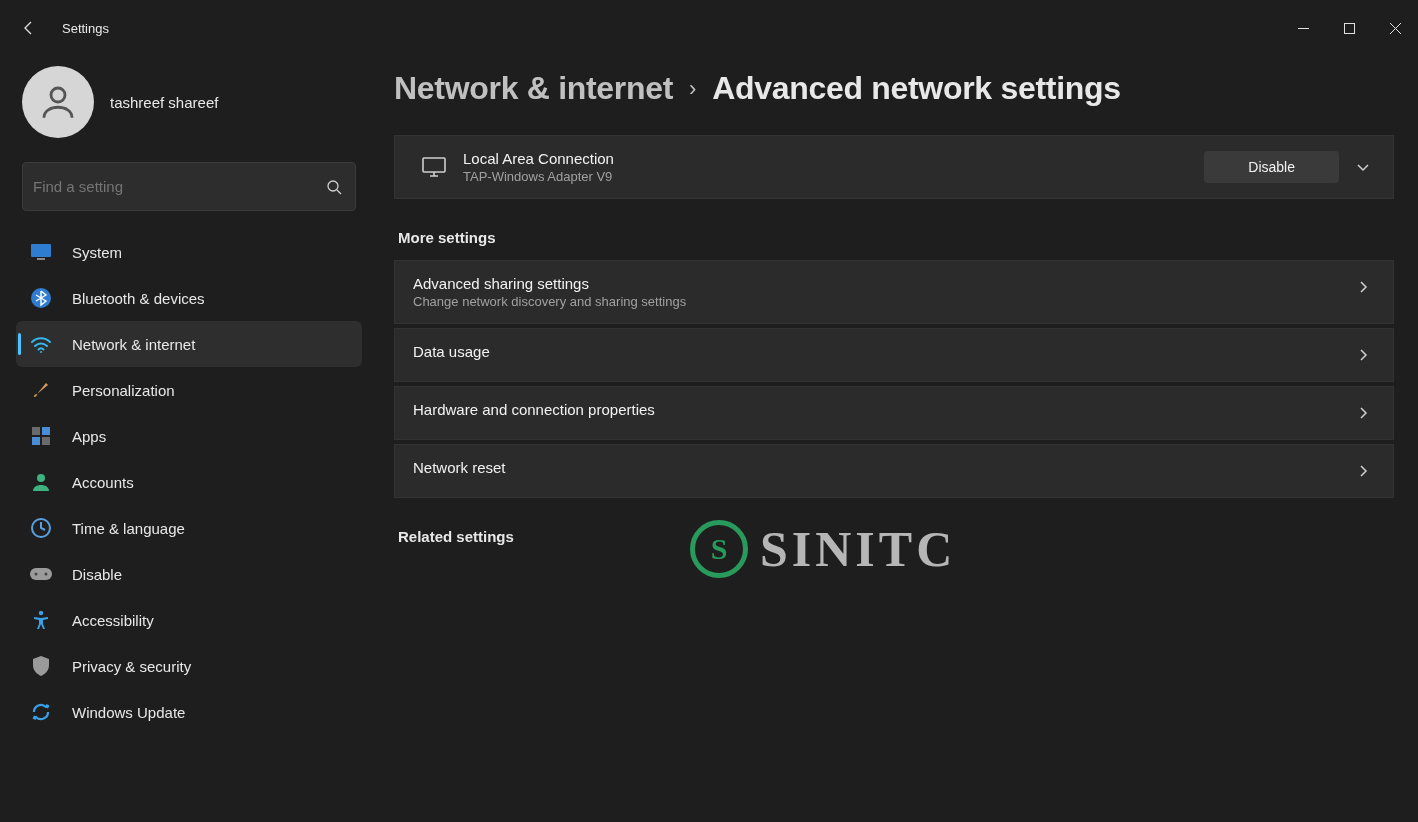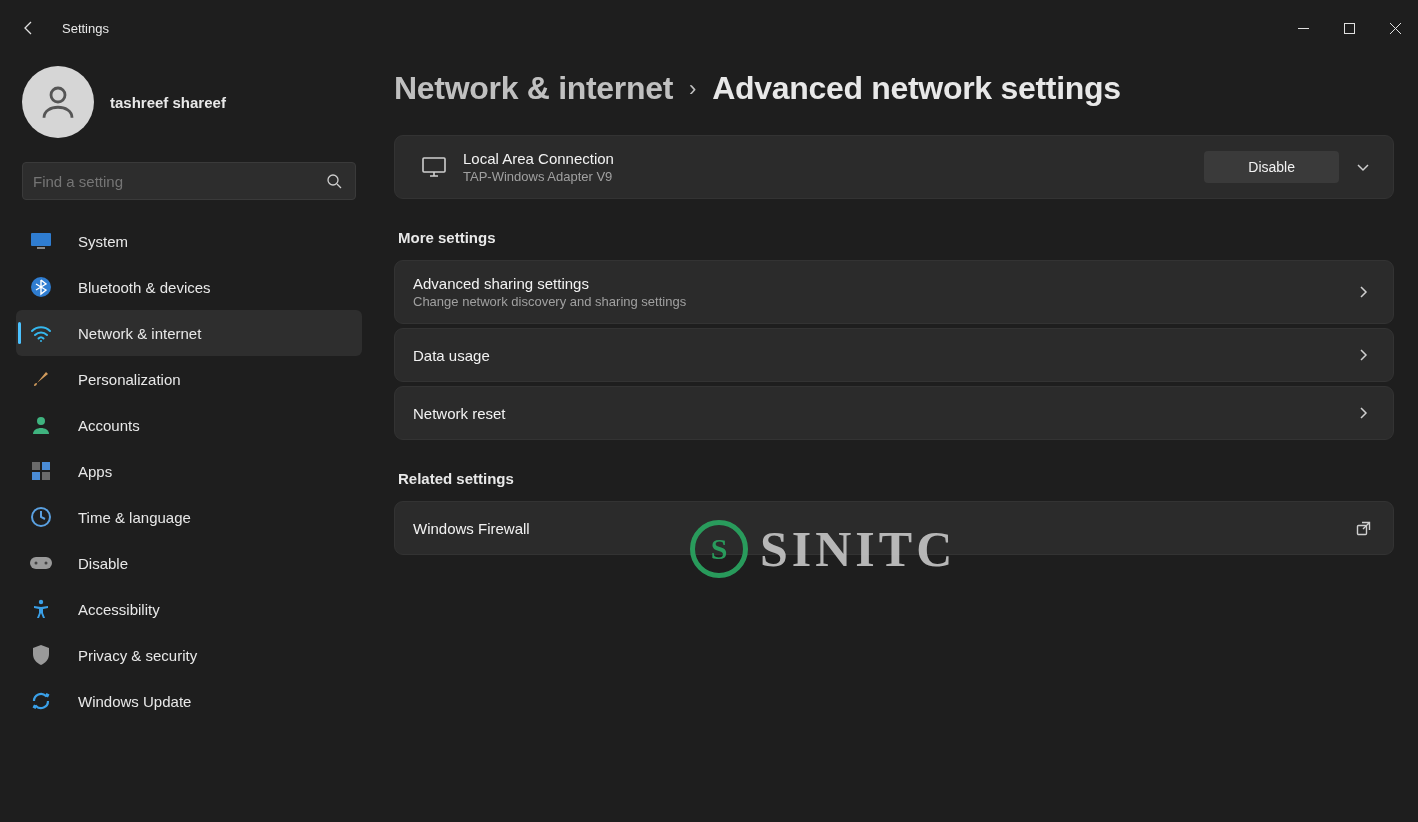--- a/index.html
+++ b/index.html
@@ -13,41 +13,41 @@
 .winctrl .btn { width:46px; height:32px; display:flex; align-items:center; justify-content:center; cursor:pointer; }
 
 
 .body { display:flex; height:782px; }
 .sidebar { width:370px; padding: 20px 8px 0 16px; display:flex; flex-direction:column; }
 .main    { flex:1; padding: 30px 24px 0 24px; min-width:0; }
 
 
 .user { display:flex; align-items:center; gap:16px; padding:6px 6px 20px 6px; }
 .avatar { width:72px; height:72px; border-radius:50%; background:#d6d6d6; display:flex; align-items:center; justify-content:center; }
-.user .name { font-size:15px; font-weight:700; }
-
-
-.search { display:flex; align-items:center; background:#2d2d2d; border:1px solid #3a3a3a; border-radius:4px; height:38px; padding:0 10px; margin:4px 6px 10px 6px; }
+.user .name { font-size:15px; font-weight:400; }
+
+
+.search { display:flex; align-items:center; background:#2d2d2d; border:1px solid #3a3a3a; border-radius:4px; height:49px; padding:0 10px; margin:4px 6px 10px 6px; }
 .search input { flex:1; background:transparent; border:none; outline:none; color:#e8e8e8; font-size:15px; }
 .search .icon { width:22px; display:flex; justify-content:center; }
 
 
 .nav { margin-top:8px; overflow:hidden; }
-.nav-item { display:flex; align-items:center; gap:26px; height:46px; padding:0 12px 0 14px; border-radius:6px; cursor:pointer; font-size:15px; }
+.nav-item { display:flex; align-items:center; gap:20px; height:46px; padding:0 12px 0 14px; border-radius:6px; cursor:pointer; font-size:15px; }
 .nav-item.active { background:#2e2e2e; position:relative; }
 .nav-item.active::before { content:""; position:absolute; left:2px; top:12px; bottom:12px; width:3px; background:#4cc2ff; border-radius:2px; }
 .nav-icon { width:22px; height:22px; display:flex; align-items:center; justify-content:center; flex-shrink:0; }
 
 
 .crumb { display:flex; align-items:center; gap:16px; font-size:32px; font-weight:600; margin-bottom:28px; letter-spacing:-0.3px; }
 .crumb .parent { color:#c0c0c0; cursor:pointer; }
 .crumb .sep { color:#c0c0c0; font-size:22px; font-weight:400; }
 
 
-.card { background:#2b2b2b; border:1px solid #333; border-radius:9px; display:flex; align-items:center; padding:14px 18px; margin-bottom:4px; cursor:pointer; }
+.card { background:#2b2b2b; border:1px solid #333; border-radius:0; display:flex; padding:14px 18px; margin-bottom:4px; cursor:pointer; }
 .card .lead { width:42px; display:flex; align-items:center; justify-content:center; flex-shrink:0; margin-right:8px; }
 .card .txt { flex:1; min-width:0; }
 .card .txt .t1 { font-size:15px; color:#f2f2f2; }
 .card .txt .t2 { font-size:13px; color:#a0a0a0; margin-top:2px; }
 .card .act { display:flex; align-items:center; gap:12px; }
 .btn-disable { background:#3a3a3a; border:none; color:#f2f2f2; font-size:14px; padding:8px 44px; border-radius:4px; cursor:pointer; }
 .chev { width:24px; height:24px; display:flex; align-items:center; justify-content:center; }
 
 .section-h { font-size:15px; font-weight:700; margin:30px 0 14px 4px; }
 
@@ -144,41 +144,41 @@
       <div class="nav-item">
         <span class="nav-icon">
             <svg width="20" height="20" viewBox="0 0 20 20">
               <path d="M3 17c0-2 1-3 3-3l9-11 2 2-11 9c0 2-1 3-3 3z" fill="#d19b5c"></path>
             </svg>
           </span>
         <span>Personalization</span>
       </div>
       <div class="nav-item">
         <span class="nav-icon">
-            <svg width="20" height="20" viewBox="0 0 20 20">
-              <circle cx="10" cy="6" r="4" fill="#3fb37f"></circle>
-              <path d="M2 19c0-4 4-6 8-6s8 2 8 6" fill="#3fb37f"></path>
-            </svg>
-          </span>
-        <span>Accounts</span>
-      </div>
-      <div class="nav-item">
-        <span class="nav-icon">
             <svg width="18" height="18">
               <rect x="0" y="0" width="8" height="8" fill="#6a6a6a"></rect>
               <rect x="10" y="0" width="8" height="8" fill="#4a8cd6"></rect>
               <rect x="0" y="10" width="8" height="8" fill="#4a8cd6"></rect>
               <rect x="10" y="10" width="8" height="8" fill="#6a6a6a"></rect>
             </svg>
           </span>
         <span>Apps</span>
       </div>
       <div class="nav-item">
         <span class="nav-icon">
             <svg width="20" height="20" viewBox="0 0 20 20">
+              <circle cx="10" cy="6" r="4" fill="#3fb37f"></circle>
+              <path d="M2 19c0-4 4-6 8-6s8 2 8 6" fill="#3fb37f"></path>
+            </svg>
+          </span>
+        <span>Accounts</span>
+      </div>
+      <div class="nav-item">
+        <span class="nav-icon">
+            <svg width="20" height="20" viewBox="0 0 20 20">
               <circle cx="10" cy="10" r="9" fill="none" stroke="#5aa0e0" stroke-width="2"></circle>
               <path d="M10 4v6l4 2" stroke="#5aa0e0" stroke-width="2" fill="none"></path>
             </svg>
           </span>
         <span>Time &amp; language</span>
       </div>
       <div class="nav-item">
         <span class="nav-icon">
             <svg width="22" height="16" viewBox="0 0 22 16">
               <rect x="0" y="2" width="22" height="12" rx="6" fill="#9a9a9a"></rect>
@@ -264,45 +264,44 @@
       <div class="txt">
           <div class="t1">Data usage</div>
         </div>
       <span class="chev">
           <svg width="14" height="14" viewBox="0 0 14 14" fill="none" stroke="#cfcfcf" stroke-width="1.5">
             <path d="M5 2l5 5-5 5"></path>
           </svg>
         </span>
     </div>
 
-
-    <div class="card">
-      <div class="txt">
-        <div class="t1">Network reset</div>
-      </div>
+    <div class="card">
+      <div class="txt">
+          <div class="t1">Hardware and connection properties</div>
+        </div>
       <span class="chev">
           <svg width="14" height="14" viewBox="0 0 14 14" fill="none" stroke="#cfcfcf" stroke-width="1.5">
             <path d="M5 2l5 5-5 5"></path>
           </svg>
         </span>
     </div>
 
+    <div class="card">
+      <div class="txt">
+        <div class="t1">Network reset</div>
+      </div>
+      <span class="chev">
+          <svg width="14" height="14" viewBox="0 0 14 14" fill="none" stroke="#cfcfcf" stroke-width="1.5">
+            <path d="M5 2l5 5-5 5"></path>
+          </svg>
+        </span>
+    </div>
+
     <div class="section-h">Related settings</div>
 
-    <div class="card">
-      <div class="txt">
-          <div class="t1">Windows Firewall</div>
-        </div>
-      <span class="chev">
-          <svg width="15" height="15" viewBox="0 0 15 15" fill="none" stroke="#cfcfcf" stroke-width="1.4">
-            <rect x="1.5" y="4.5" width="9" height="9" rx="1"></rect>
-            <path d="M6 1.5h7.5V9M13 2L7 8"></path>
-          </svg>
-        </span>
-    </div>
 
   </div>
 </div>
 
 <div class="wm">
   <div class="wm-ring">
       <span class="wm-s">S</span>
     </div>
   <span class="wm-text">SINITC</span>
 </div>

